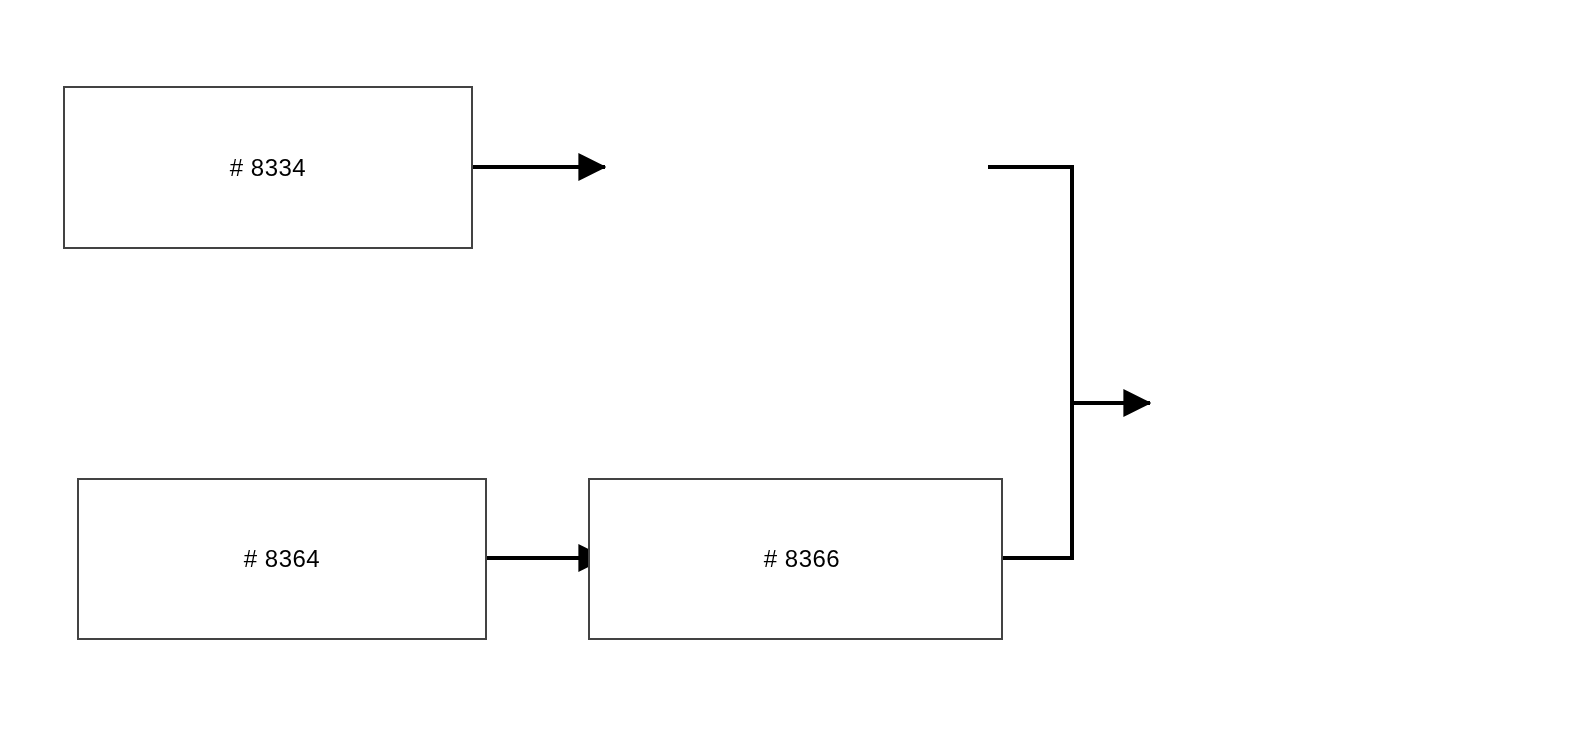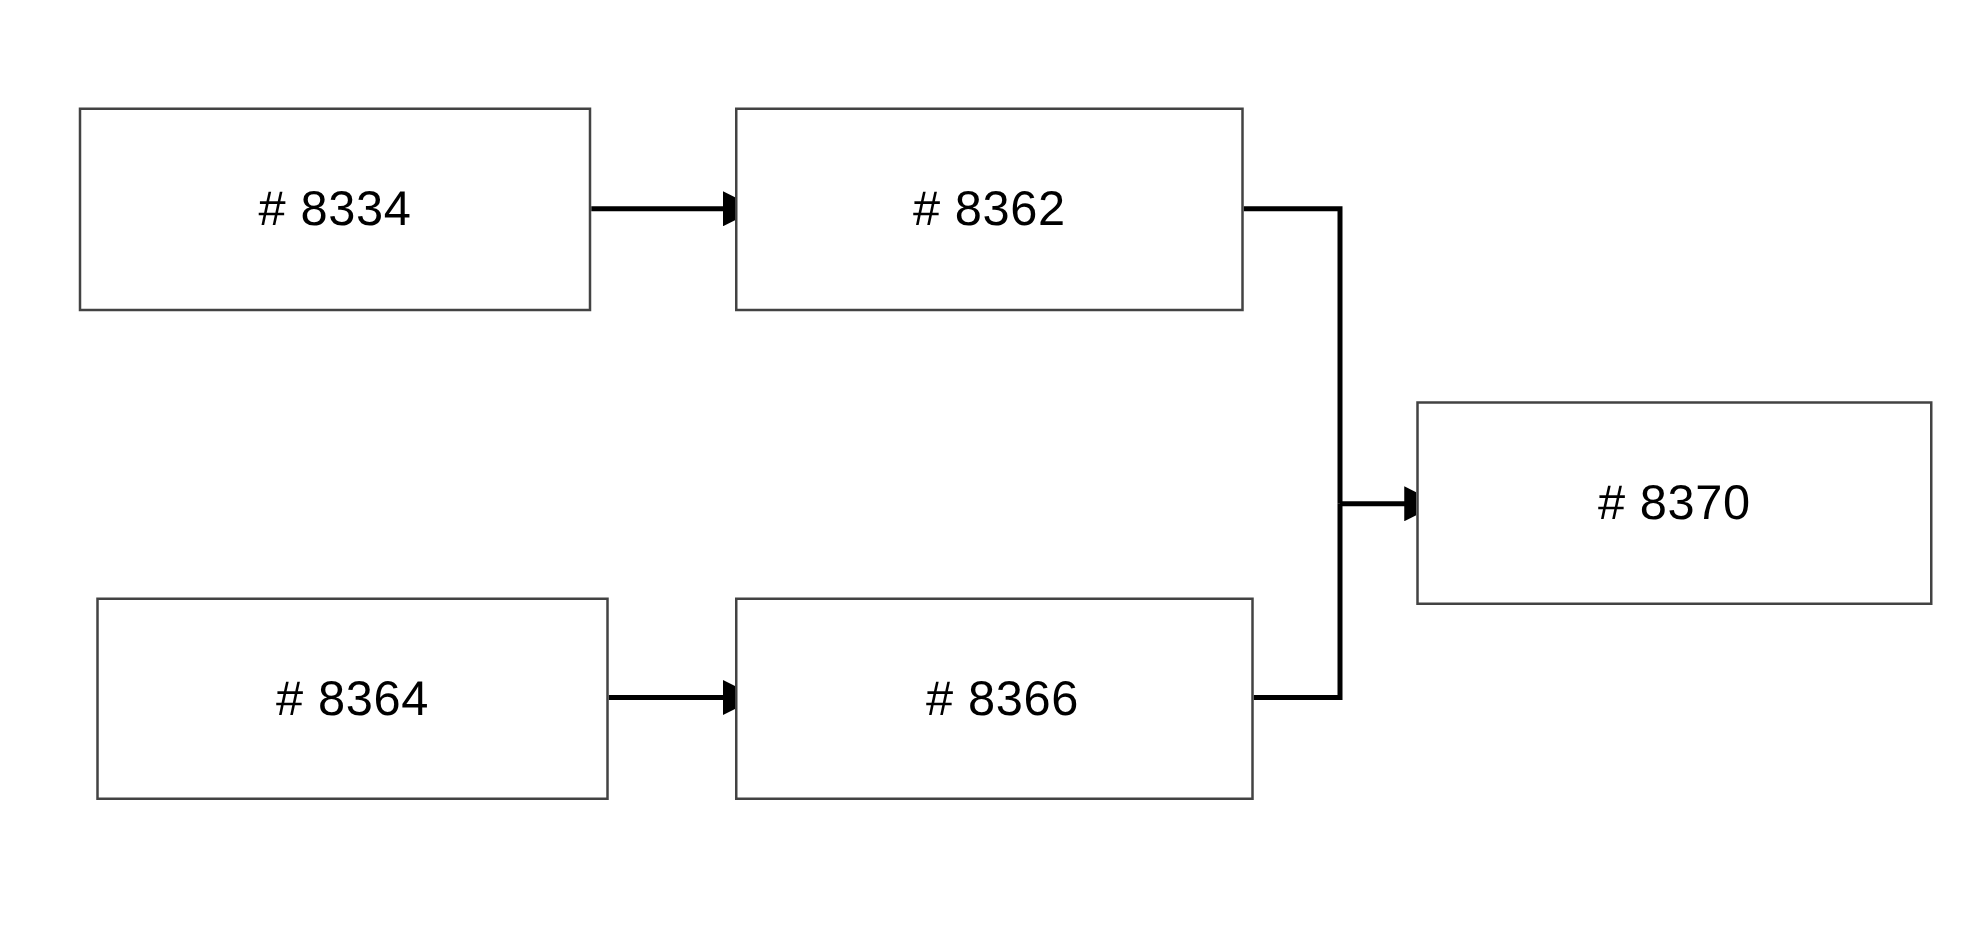--- a/index.html
+++ b/index.html
@@ -32,21 +32,21 @@
     position: absolute;
     box-sizing: border-box;
     background: #ffffff;
     border: 2px solid #434343;
     display: flex;
     align-items: center;
     justify-content: center;
   }
   .node-label {
     font-family: "Liberation Sans", sans-serif;
-    font-size: 39px;
+    font-size: 24px;
     font-weight: 400;
     color: #000000;
     letter-spacing: 0.5px;
     white-space: nowrap;
     line-height: 1;
   }
 </style>
 </head>
 <body>
 
@@ -77,29 +77,23 @@
 
     <g>
       <path d="M 1072 403 L 1150 403" stroke="#000000" stroke-width="4" fill="none" marker-end="url(#arrow)"></path>
     </g>
   </svg>
 
   <div class="node" style="left:63px; top:86px; width:410px; height:163px;">
     <span class="node-label"># 8334</span>
   </div>
 
-  <div class="node" style="left:588px; top:86px; width:407px; height:163px;">
-    <span class="node-label"># 8362</span>
-  </div>
 
   <div class="node" style="left:77px; top:478px; width:410px; height:162px;">
     <span class="node-label"># 8364</span>
   </div>
 
   <div class="node" style="left:588px; top:478px; width:415px; height:162px;padding-left:13px;">
     <span class="node-label"># 8366</span>
   </div>
 
-  <div class="node" style="left:1133px; top:321px; width:413px; height:163px;">
-    <span class="node-label"># 8370</span>
-  </div>
 
 </div>
 
 </body></html>

